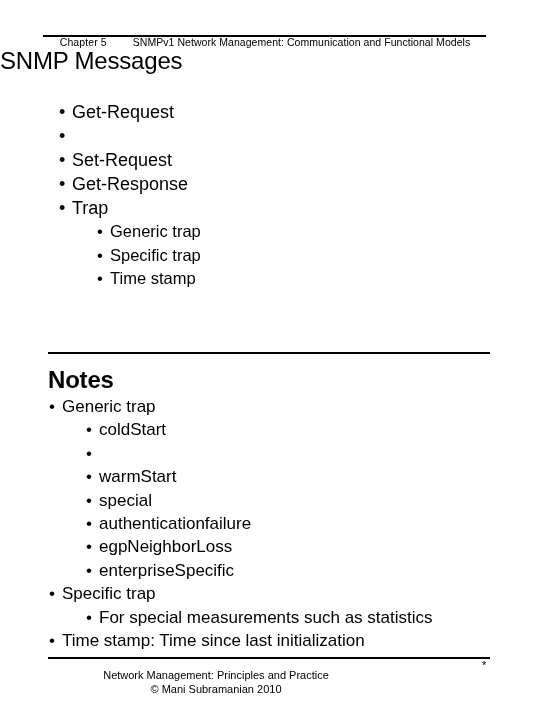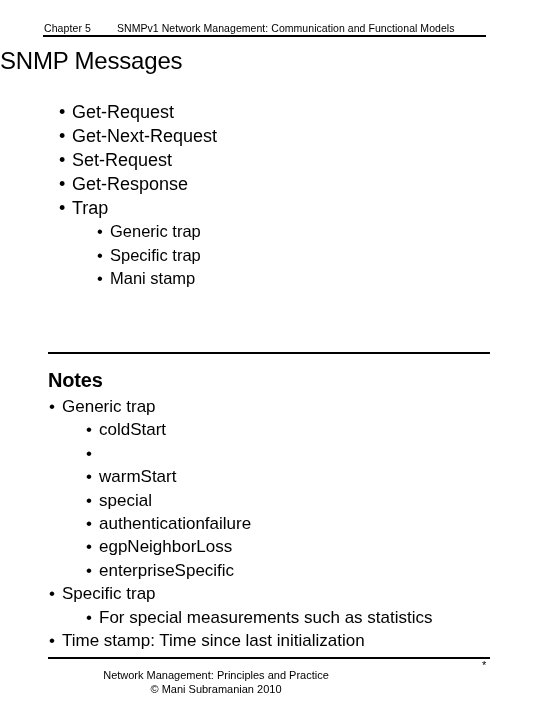--- a/index.html
+++ b/index.html
@@ -17,25 +17,26 @@
     -webkit-font-smoothing: none;
   }
   .slide {
     position: absolute;
     inset: 0;
   }
 
   
   .header-line {
     position: absolute;
-    top: 18px;
+    top: 32px;
     left: 44px;
     width: 442px;
     height: 14px;
     white-space: nowrap;
+    text-align: center;
   }
   .chapter-label {
     font-size: 10.5px;
     letter-spacing: 0.1px;
   }
   .chapter-subtitle {
     font-size: 10.5px;
     letter-spacing: 0.05px;
     margin-left: 26px;
   }
@@ -92,21 +93,21 @@
     width: 442px;
     height: 0;
     border-top: 2px solid #000;
   }
 
   
   .notes-heading {
     position: absolute;
     top: 368px;
     left: 48px;
-    font-size: 20px;
+    font-size: 24px;
     font-weight: bold;
     letter-spacing: -0.2px;
     line-height: 24px;
   }
   .notes-list {
     position: absolute;
     top: 395px;
     left: 49px;
     width: 480px;
   }
@@ -164,21 +165,20 @@
 
   <div class="slide-title">SNMP Messages</div>
 
   <div class="main-list">
     <div class="bullet-row">
       <span class="dot">•</span>
       <span>Get-Request</span>
     </div>
     <div class="bullet-row">
       <span class="dot">•</span>
-      <span>Get-Next-Request</span>
     </div>
     <div class="bullet-row">
       <span class="dot">•</span>
       <span>Set-Request</span>
     </div>
     <div class="bullet-row">
       <span class="dot">•</span>
       <span>Get-Response</span>
     </div>
     <div class="bullet-row">
@@ -188,21 +188,21 @@
     <div class="bullet-row lvl2">
       <span class="dot">•</span>
       <span>Generic trap</span>
     </div>
     <div class="bullet-row lvl2">
       <span class="dot">•</span>
       <span>Specific trap</span>
     </div>
     <div class="bullet-row lvl2">
       <span class="dot">•</span>
-      <span>Mani stamp</span>
+      <span>Time stamp</span>
     </div>
   </div>
 
   <div class="rule-mid"></div>
 
   <div class="notes-heading">Notes</div>
 
   <div class="notes-list">
     <div class="bullet-row">
       <span class="dot">•</span>

